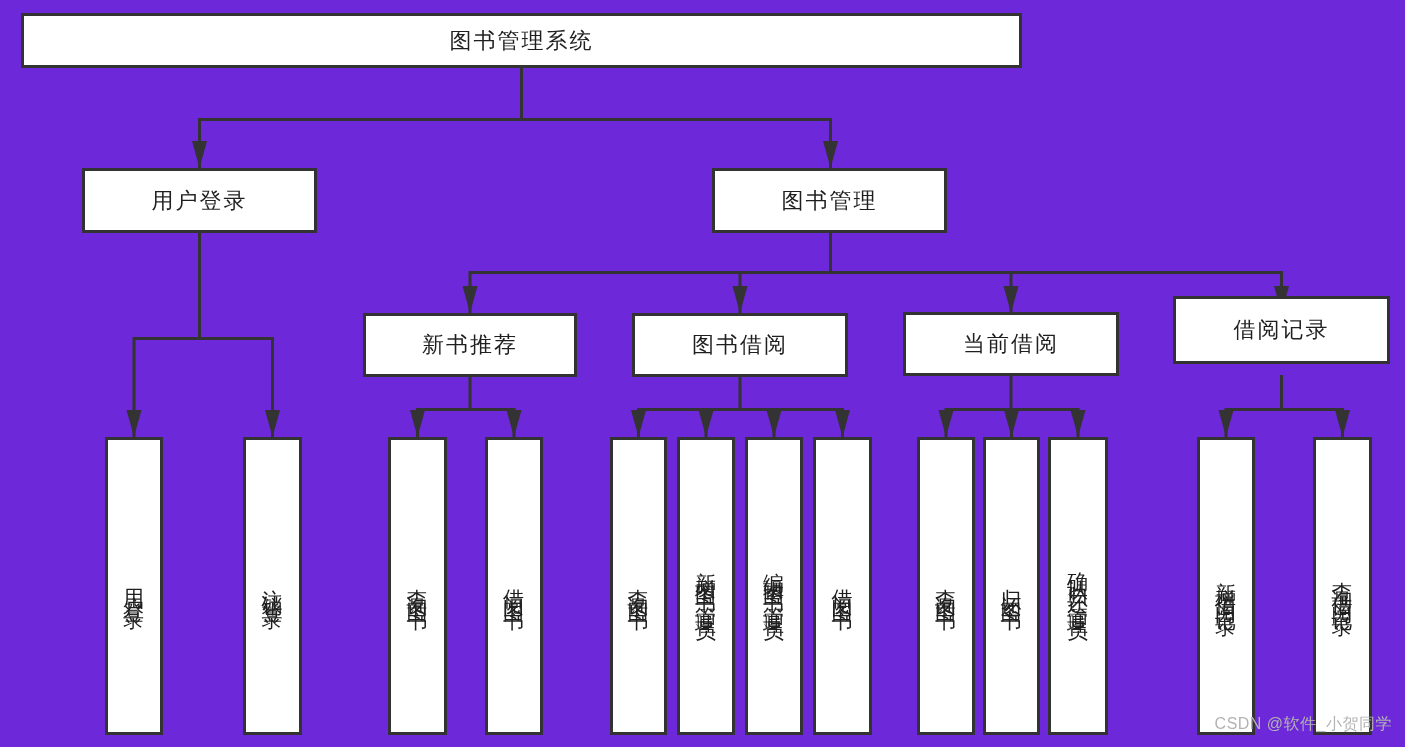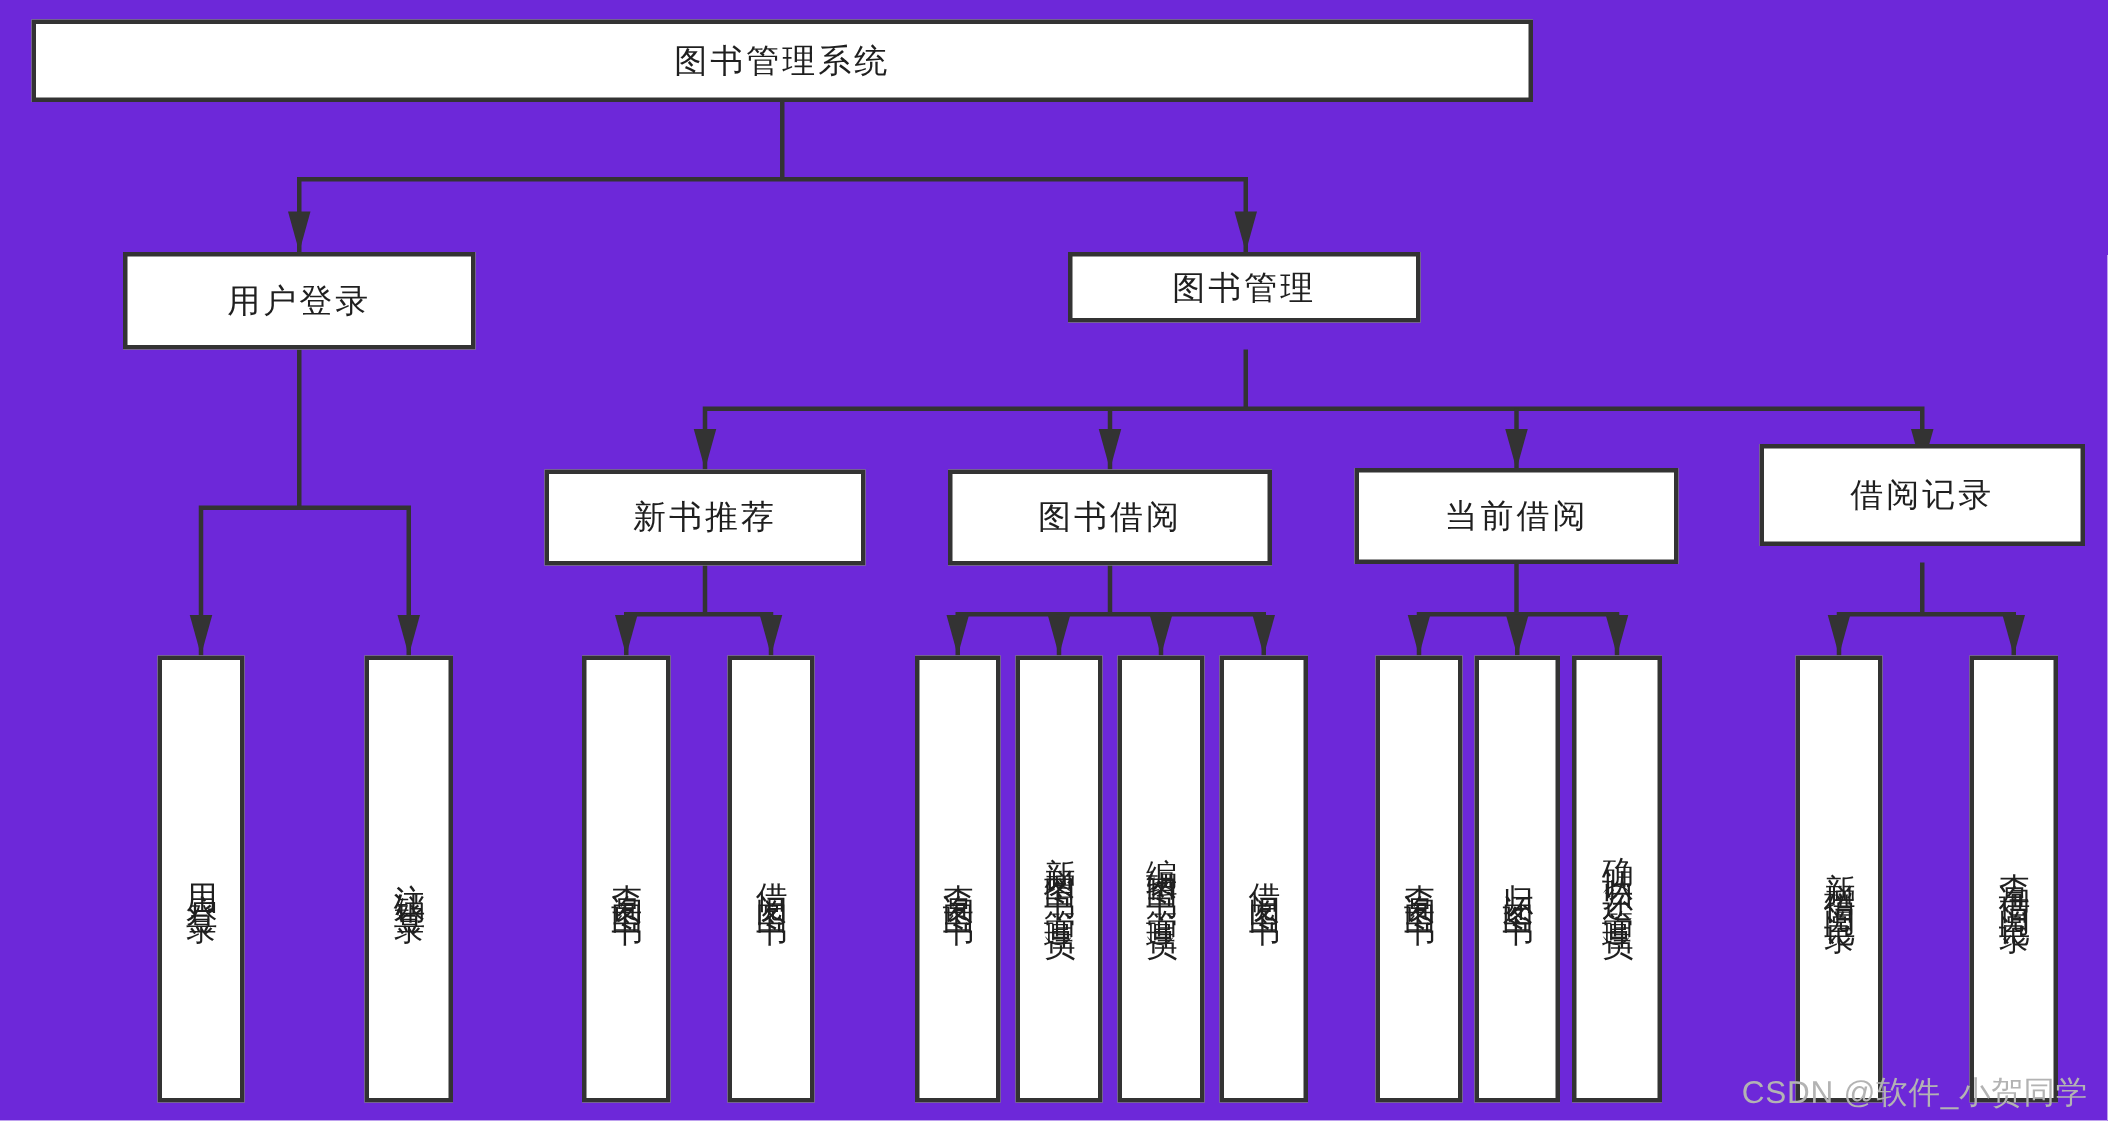--- a/index.html
+++ b/index.html
@@ -52,21 +52,21 @@
     text-orientation: mixed;
     font-size: 21px;
     letter-spacing: 7px;
     line-height: 1;
     color: #1f1f1f;
   }
   .watermark {
     position: absolute;
     right: 13px;
     top: 714px;
-    font-size: 21px;
+    font-size: 16px;
     letter-spacing: 0.5px;
     color: #b3b3b3;
     white-space: nowrap;
   }
 </style>
 </head>
 <body>
 
 <div class="canvas">
 
@@ -115,21 +115,21 @@
     </g>
   </svg>
 
   <div class="node" style="left:21px;top:13px;width:1001px;height:55px">
     <span>图书管理系统</span>
   </div>
 
   <div class="node" style="left:82px;top:168px;width:235px;height:65px">
     <span>用户登录</span>
   </div>
-  <div class="node" style="left:712px;top:168px;width:235px;height:47px">
+  <div class="node" style="left:712px;top:168px;width:235px;height:65px">
     <span>图书管理</span>
   </div>
 
   <div class="node" style="left:632px;top:313px;width:216px;height:64px">
     <span>图书借阅</span>
   </div>
   <div class="node" style="left:363px;top:313px;width:214px;height:64px">
     <span>新书推荐</span>
   </div>
   <div class="node" style="left:903px;top:312px;width:216px;height:64px">

